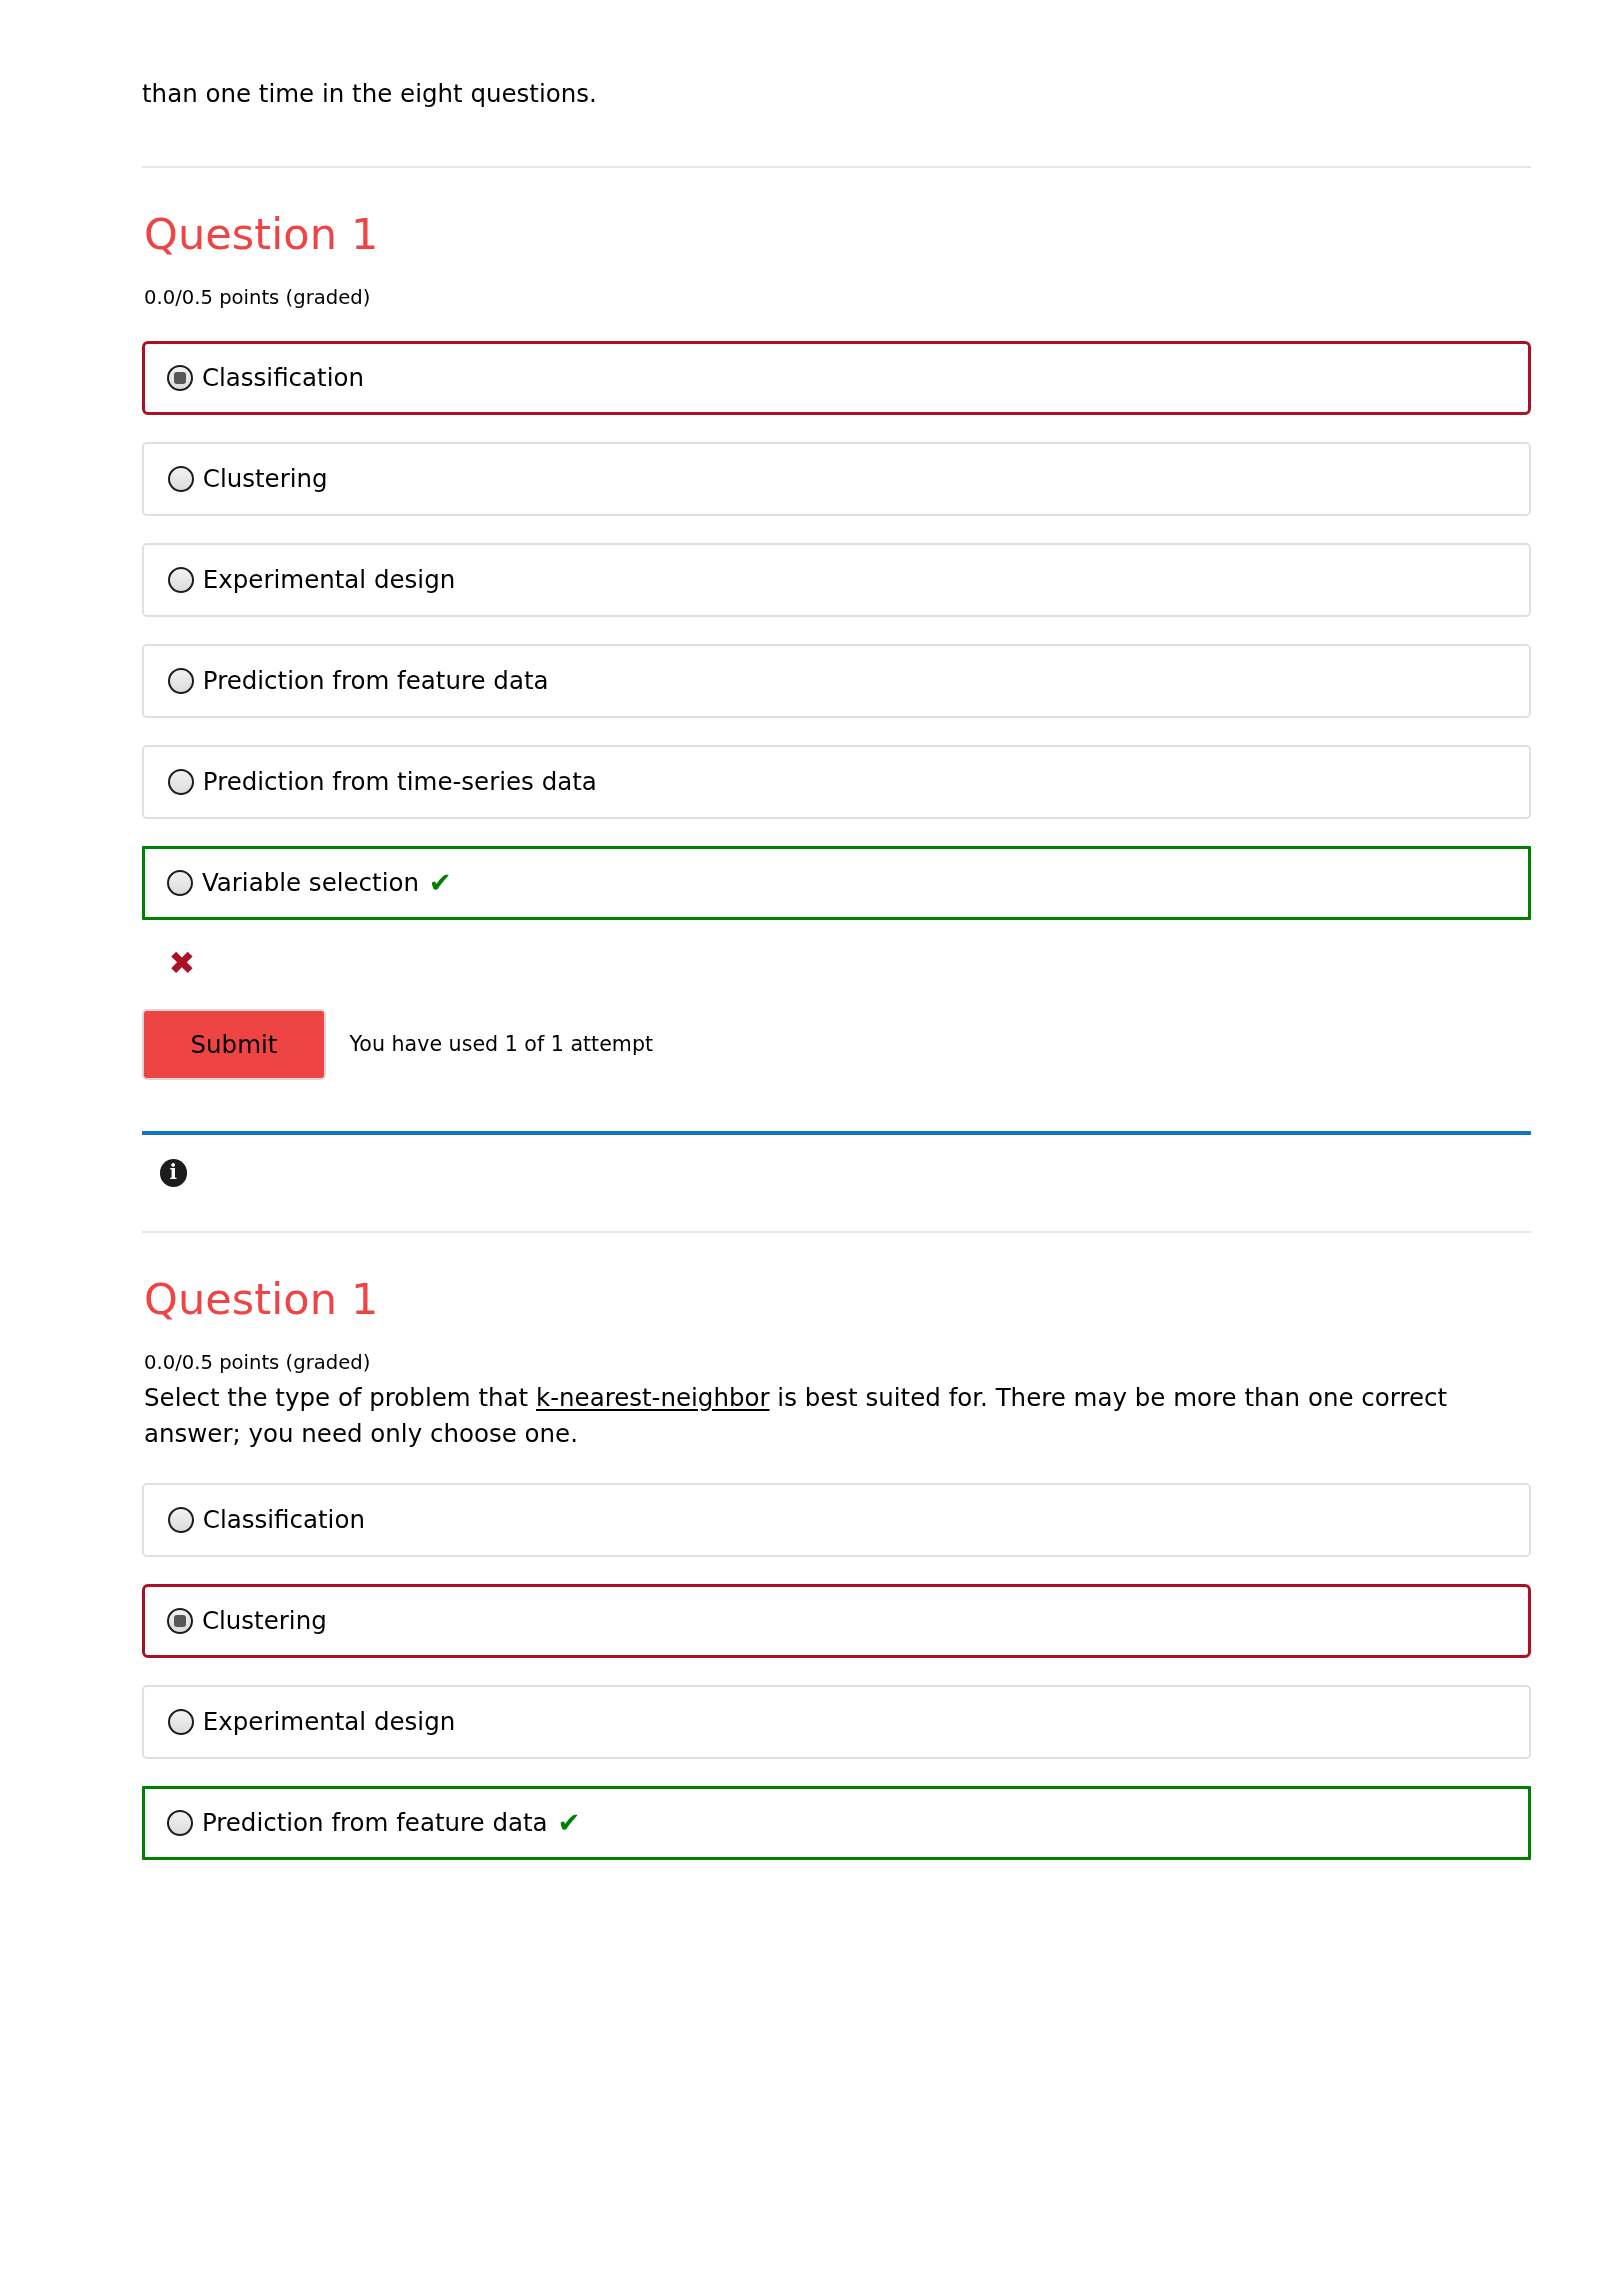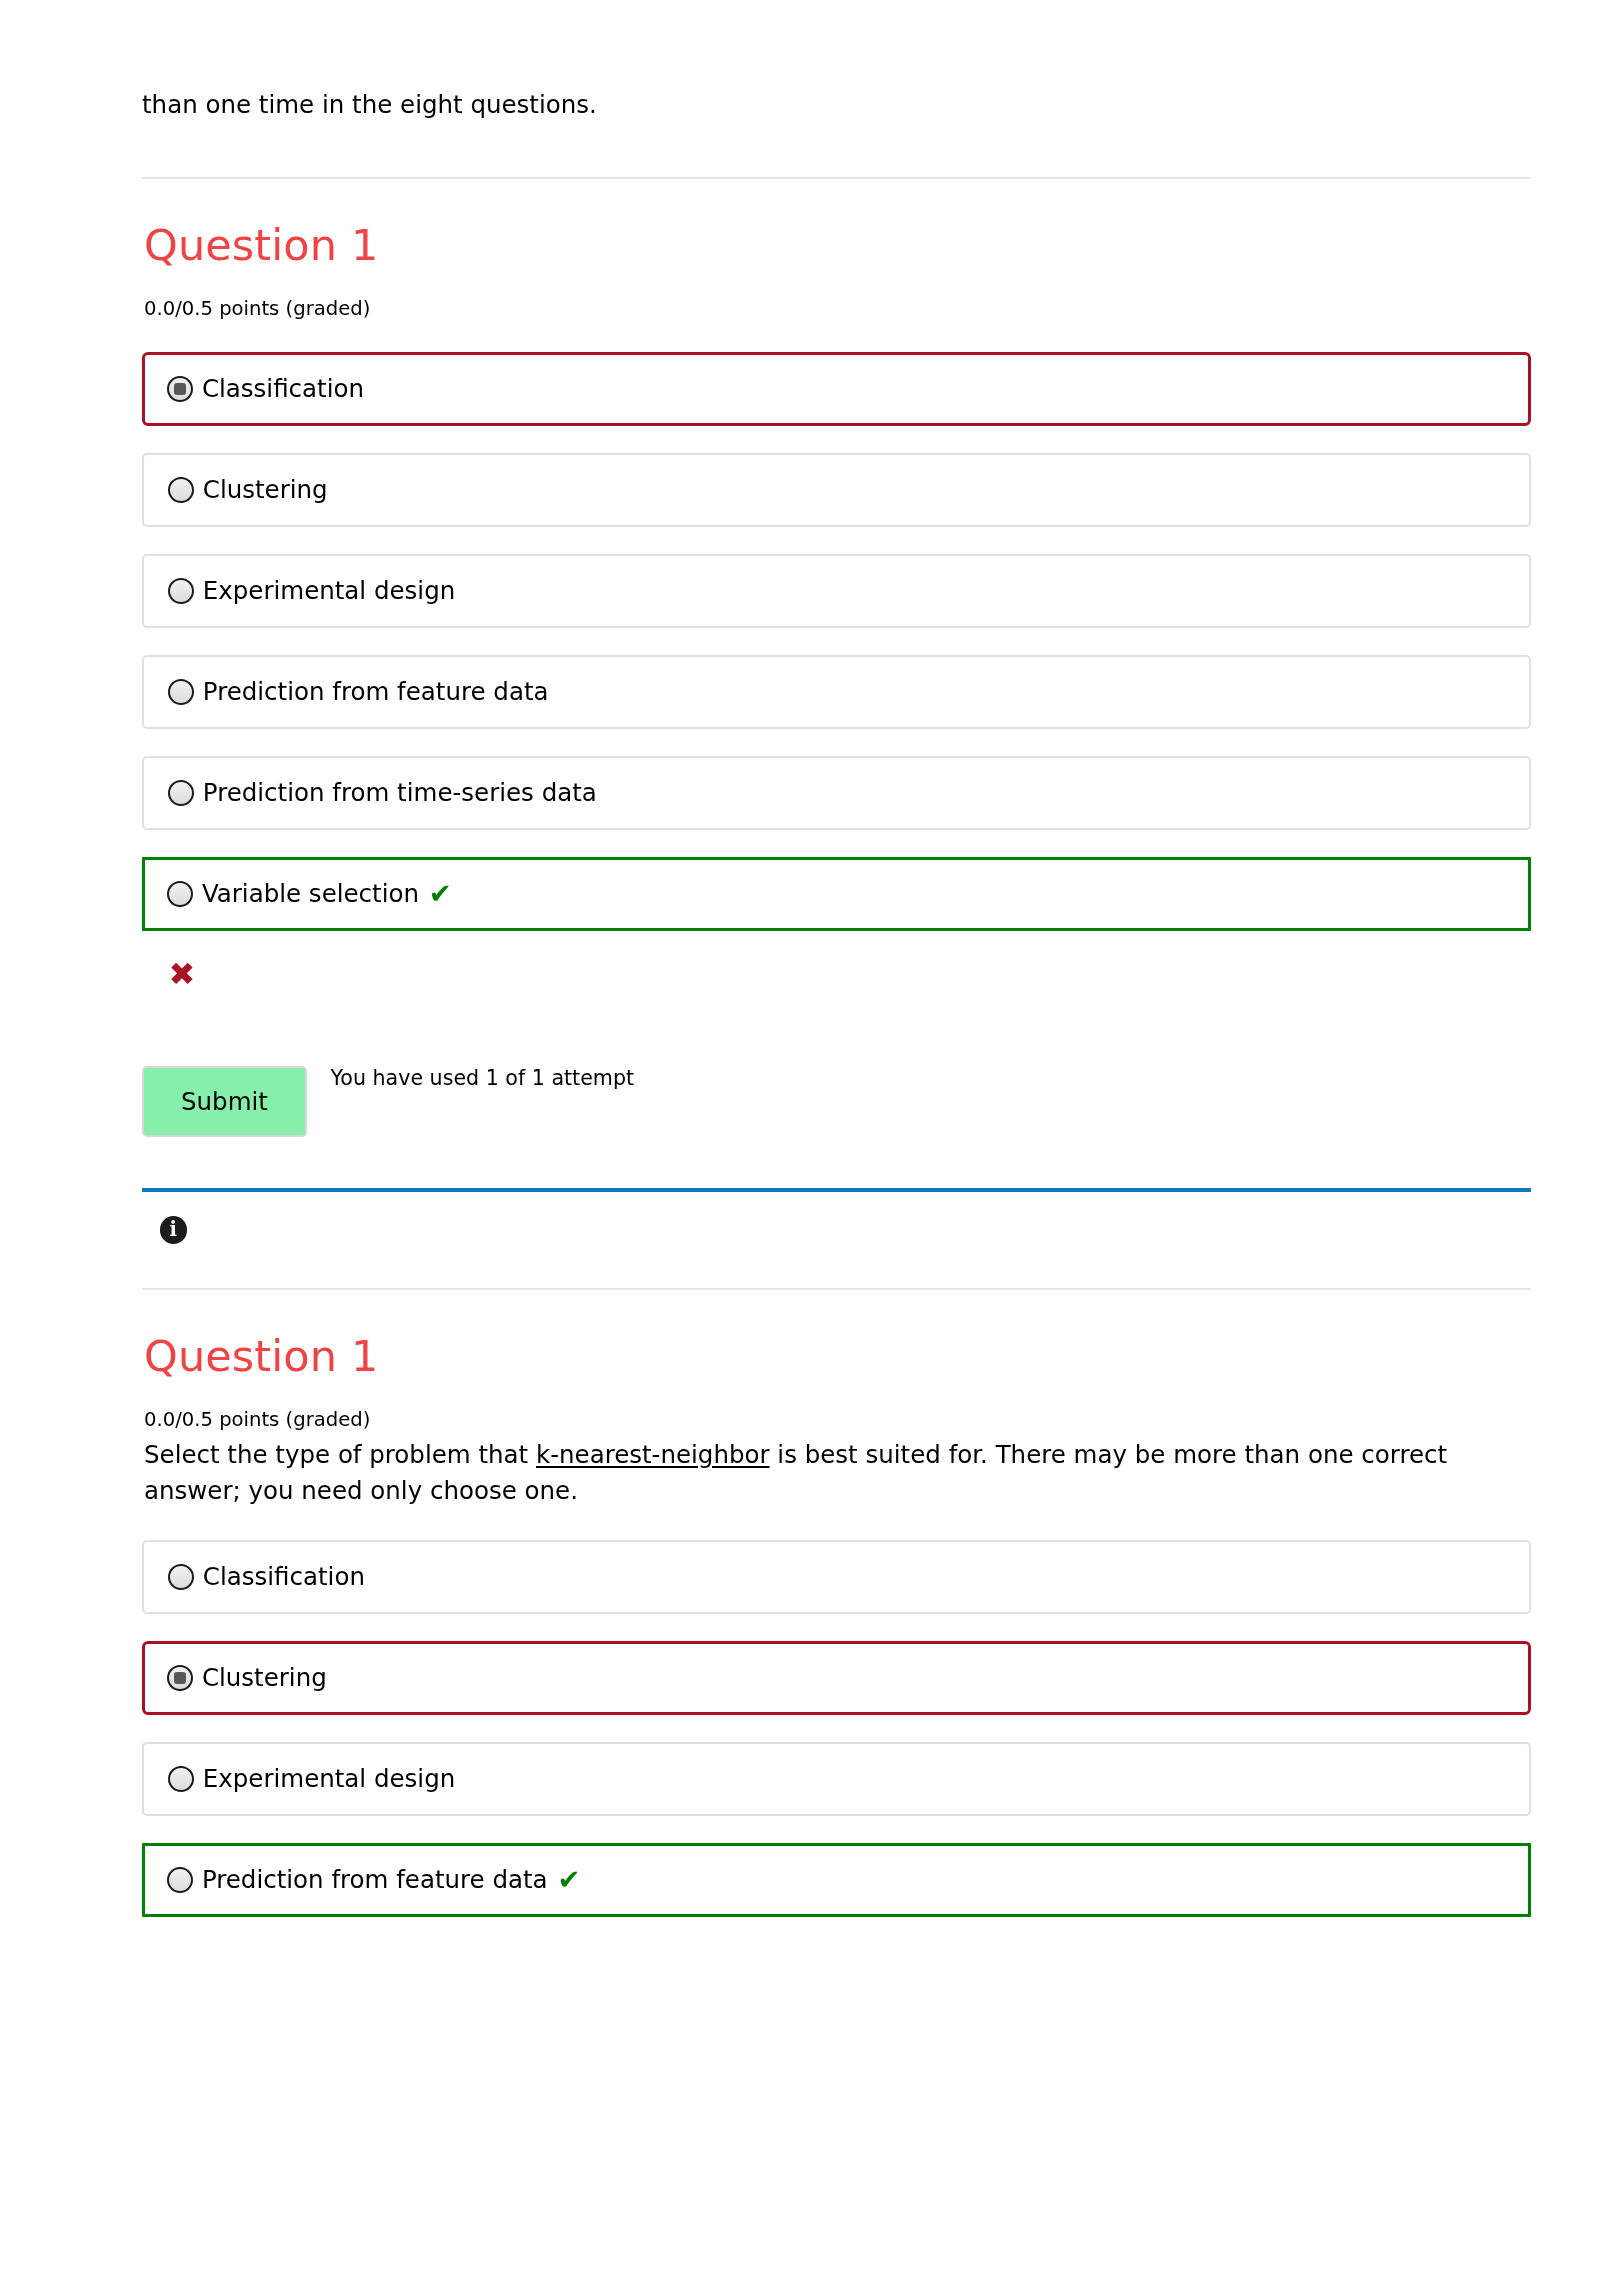--- a/index.html
+++ b/index.html
@@ -16,21 +16,21 @@
   }
   .page {
     position: relative;
     width: 1621px;
     height: 2293px;
     overflow: hidden;
   }
   .content {
     position: absolute;
     left: 142px;
-    top: 16px;
+    top: 5px;
     width: 1392px;
   }
 
   
   .intro-text {
     font-size: 24.5px;
     line-height: 1.45;
     padding-top: 71px;
     color: #000;
   }
@@ -157,33 +157,32 @@
   }
 
   
   .submit-row {
     display: flex;
     align-items: center;
     margin-top: 30px;
   }
   .submit-button {
     box-sizing: border-box;
-    width: 165px;
+    width: 184px;
     height: 71px;
     border: 2px solid #d8d8d8;
     border-radius: 4.9px;
-    background: #86efac;
+    background: #ef4444;
     font-family: inherit;
     font-size: 24.5px;
     color: #000;
     cursor: pointer;
     display: flex;
     align-items: center;
     justify-content: center;
-    margin-top: 46px;
   }
   .attempts-text {
     font-size: 20.6px;
     margin-left: 23.5px;
     color: #000;
   }
 
   
   .notice-block {
     margin-top: 51px;

